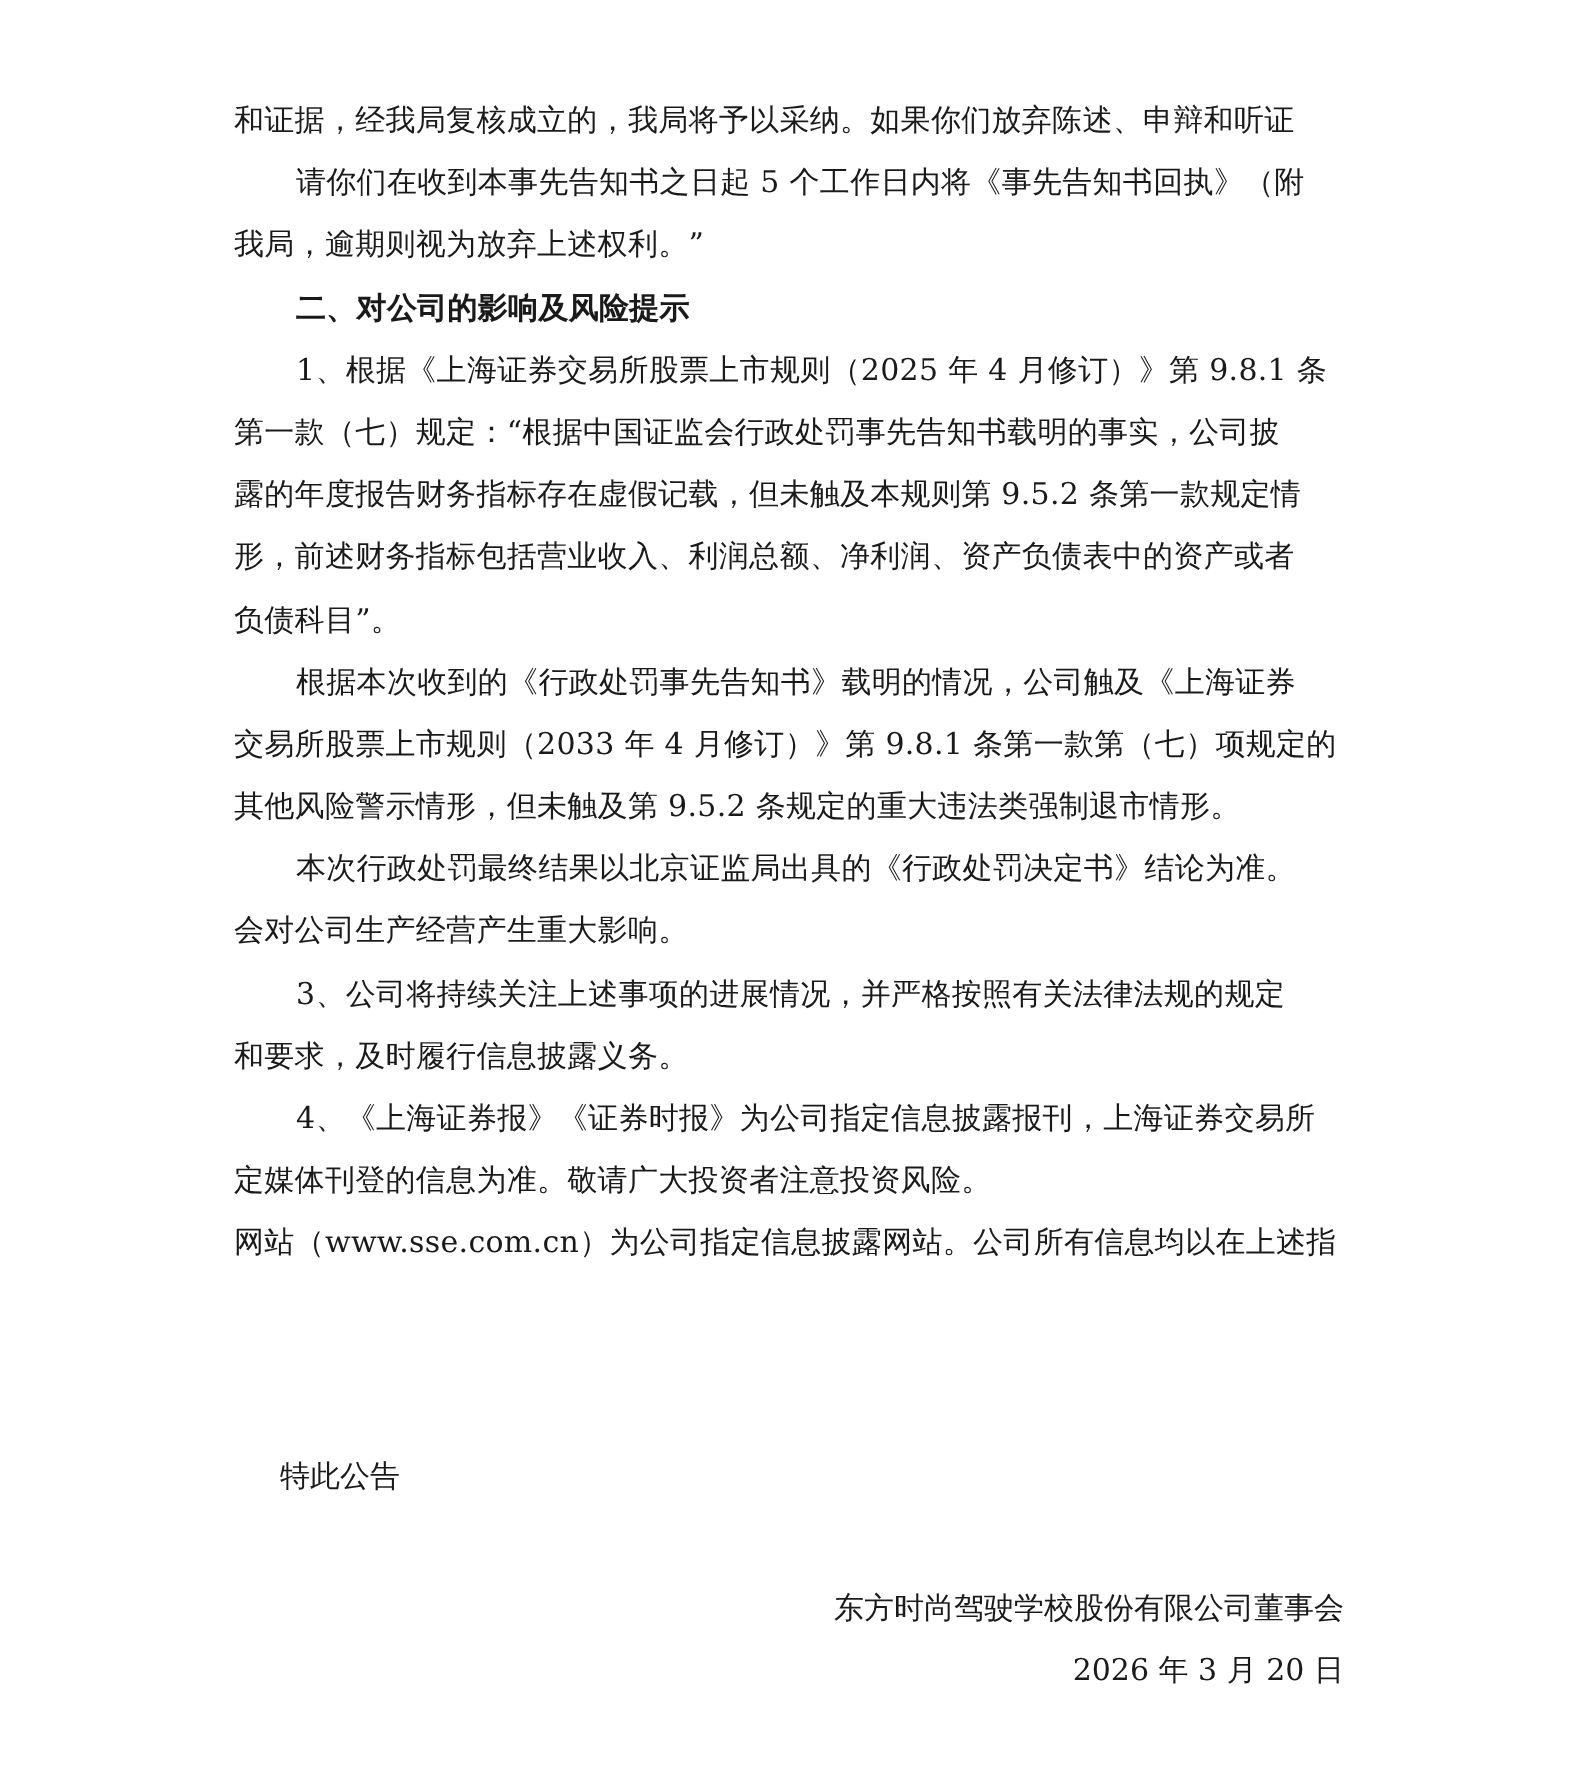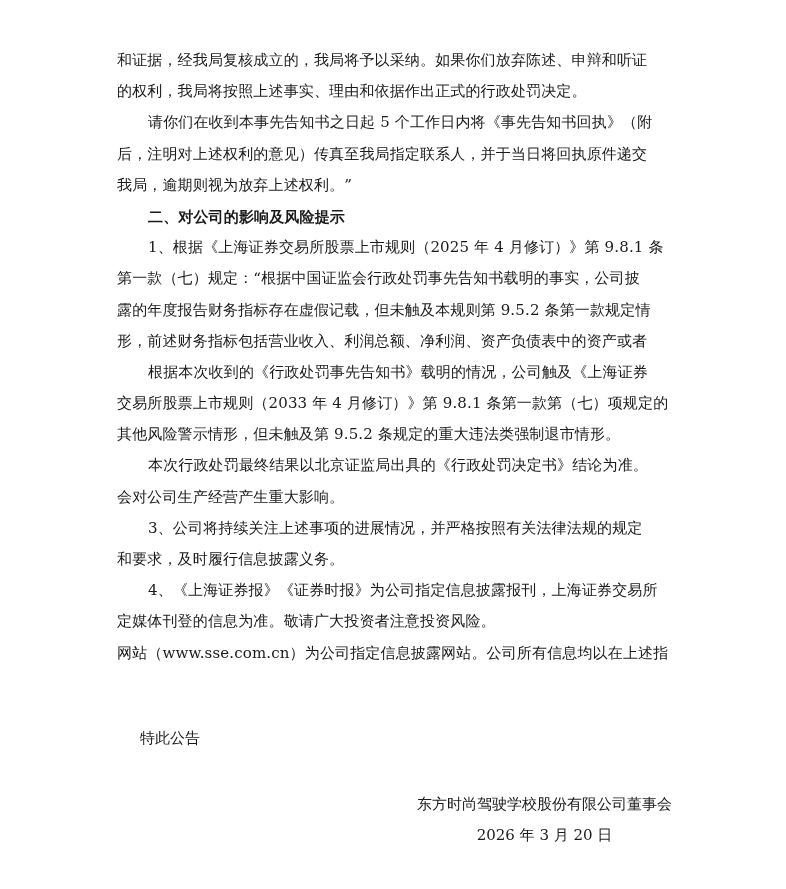--- a/index.html
+++ b/index.html
@@ -46,40 +46,38 @@
   .signature {
     position: absolute;
     right: 114px;
     top: 789px;
     font-size: 15px;
     line-height: 31px;
     text-align: right;
   }
   .signature div {
     white-space: nowrap;
-    text-align: center;
   }
 </style>
 </head>
 <body>
 
 <div class="page">
   <div class="line">和证据，经我局复核成立的，我局将予以采纳。如果你们放弃陈述、申辩和听证</div>
-  <div class="line">的权利，我局将按照上述事实、理由和依据作出正式的行政处罚决定。</div>
 
   <div class="line indent">请你们在收到本事先告知书之日起 5 个工作日内将《事先告知书回执》（附</div>
-  <div class="line">后，注明对上述权利的意见）传真至我局指定联系人，并于当日将回执原件递交</div>
   <div class="line">我局，逾期则视为放弃上述权利。”</div>
 
   <div class="line indent bold">二、对公司的影响及风险提示</div>
 
   <div class="line indent">1、根据《上海证券交易所股票上市规则（2025 年 4 月修订）》第 9.8.1 条</div>
   <div class="line">第一款（七）规定：“根据中国证监会行政处罚事先告知书载明的事实，公司披</div>
   <div class="line">露的年度报告财务指标存在虚假记载，但未触及本规则第 9.5.2 条第一款规定情</div>
   <div class="line">形，前述财务指标包括营业收入、利润总额、净利润、资产负债表中的资产或者</div>
+  <div class="line">负债科目”。</div>
 
   <div class="line indent">根据本次收到的《行政处罚事先告知书》载明的情况，公司触及《上海证券</div>
   <div class="line">交易所股票上市规则（2033 年 4 月修订）》第 9.8.1 条第一款第（七）项规定的</div>
   <div class="line">其他风险警示情形，但未触及第 9.5.2 条规定的重大违法类强制退市情形。</div>
 
   <div class="line indent">本次行政处罚最终结果以北京证监局出具的《行政处罚决定书》结论为准。</div>
 
   <div class="line">会对公司生产经营产生重大影响。</div>
 
   <div class="line indent">3、公司将持续关注上述事项的进展情况，并严格按照有关法律法规的规定</div>

